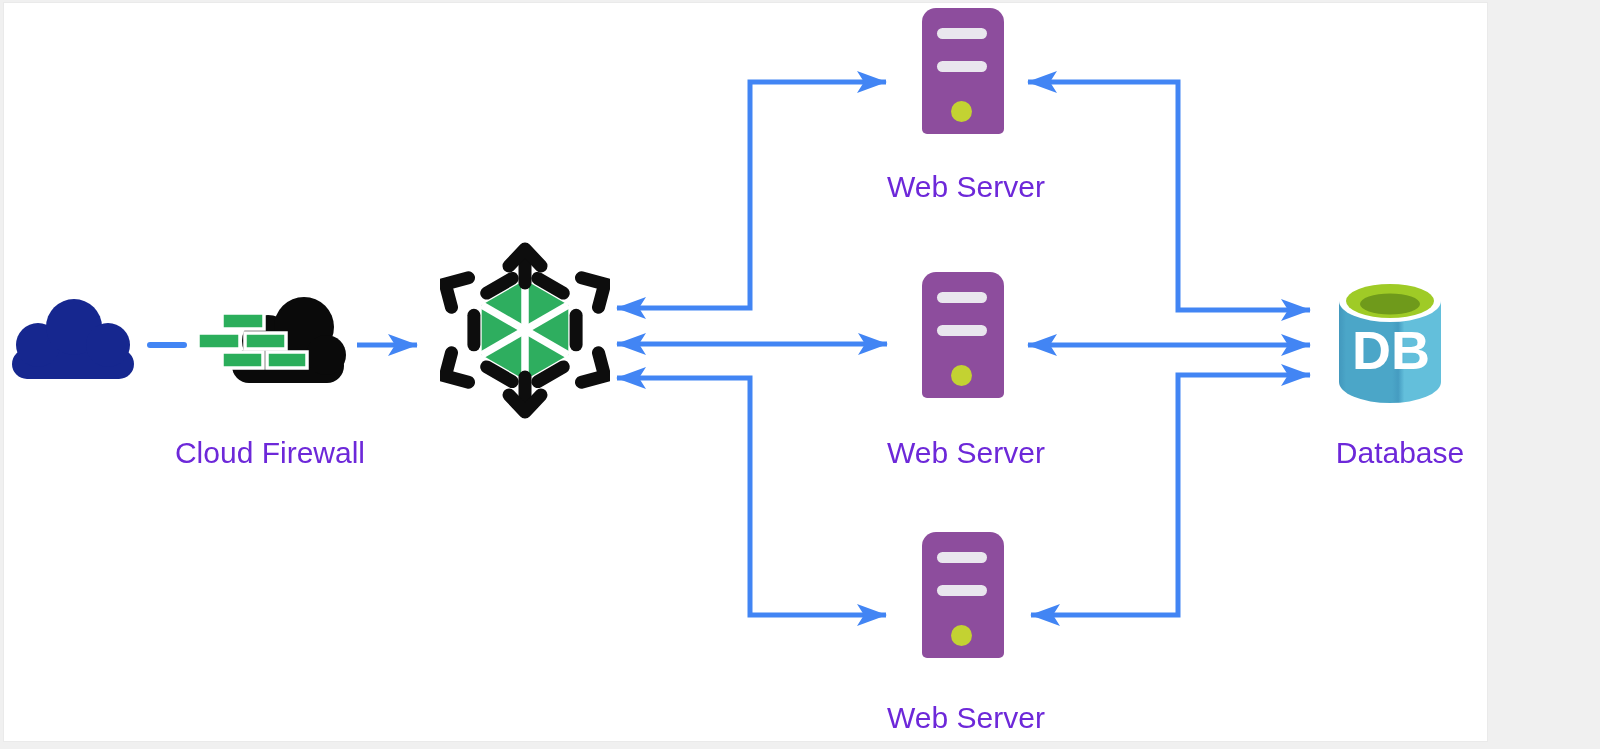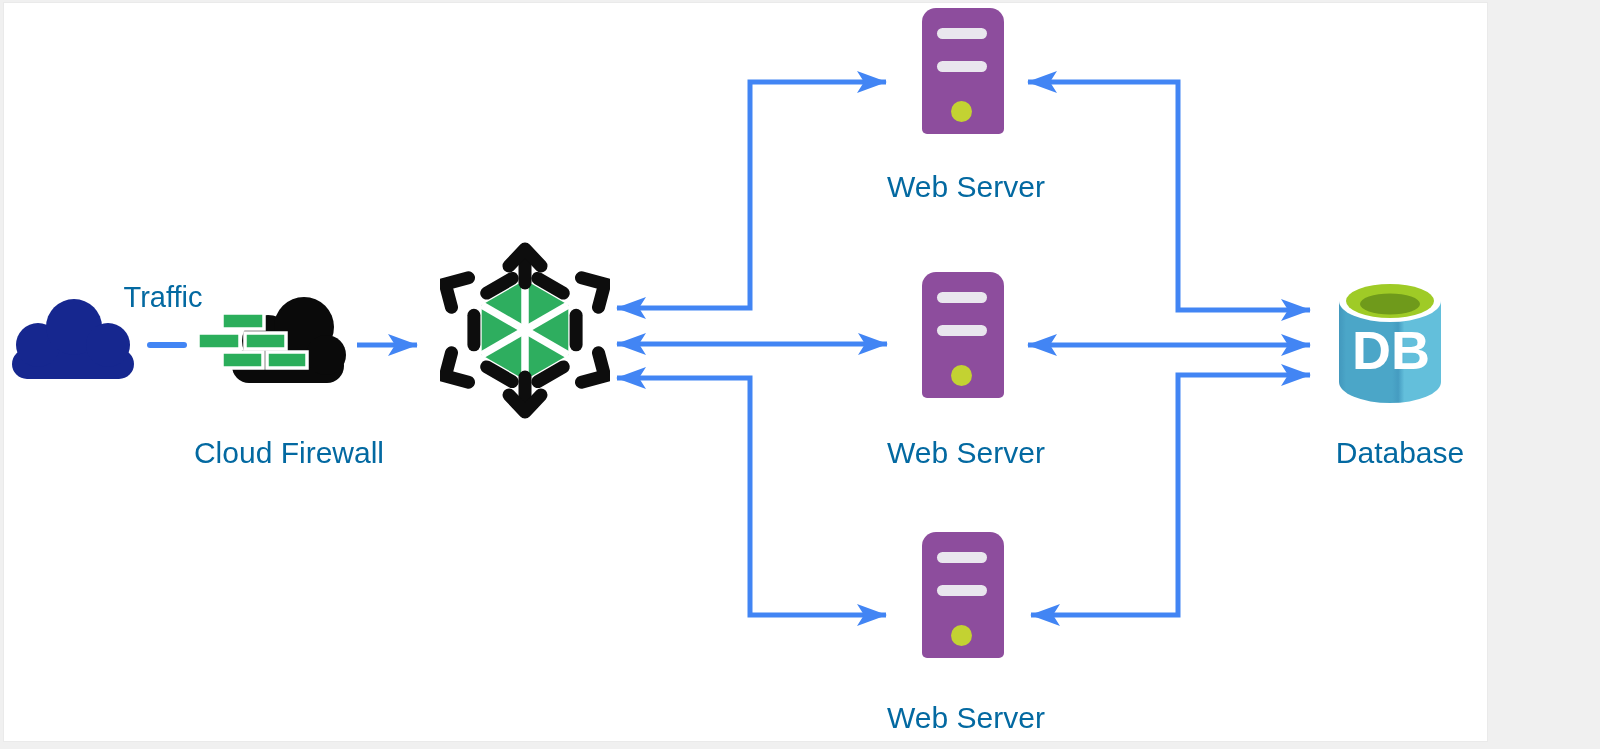--- a/index.html
+++ b/index.html
@@ -1,19 +1,19 @@
 <!DOCTYPE html>
 <html><head>
 <meta charset="utf-8">
 <style>
   html,body { margin:0; padding:0; background:#f0f0f0; font-family:"Liberation Sans", sans-serif; }
   #stage { position:relative; width:1600px; height:749px; background:#f0f0f0; overflow:hidden; }
   .panel { position:absolute; left:3px; top:2px; width:1485px; height:740px; background:#ffffff; border:1px solid #eaeaea; box-sizing:border-box; }
   .abs { position:absolute; }
-  .node-label { position:absolute; width:300px; text-align:center; font-size:30px; line-height:32px; color:#0369a1; white-space:nowrap; }
+  .node-label { position:absolute; width:300px; text-align:center; font-size:30px; line-height:32px; color:#6d28d9; white-space:nowrap; }
   .server { position:absolute; width:82px; height:126px; background:#8D4D9D; border-radius:14px 14px 5px 5px; }
   .server .slot { position:absolute; left:15px; width:50px; height:11px; border-radius:6px; background:#E9E6EE; }
   .server .slot1 { top:20px; }
   .server .slot2 { top:53px; }
   .server .led { position:absolute; left:29px; top:93px; width:21px; height:21px; border-radius:50%; background:#C3D232; }
   svg { display:block; }
 </style>
 </head>
 <body>
 
@@ -122,20 +122,19 @@
         <stop offset="1" stop-color="#63BFDB"></stop>
       </linearGradient>
     </defs>
     <path d="M3,24 L3,105 A51,21 0 0 0 105,105 L105,24 Z" fill="url(#dbbody)"></path>
     <ellipse cx="54" cy="24" rx="51" ry="21" fill="#FFFFFF"></ellipse>
     <ellipse cx="54" cy="24" rx="44" ry="17" fill="#9FCB26"></ellipse>
     <ellipse cx="54" cy="27" rx="30" ry="10.5" fill="#6F9A1B"></ellipse>
     <text x="55" y="92" text-anchor="middle" font-family="Liberation Sans, sans-serif" font-size="54" font-weight="bold" fill="#FFFFFF">DB</text>
   </svg>
 
-  <div class="node-label" style="left:13px;top:281px;font-size:29px">Traffic</div>
-  <div class="node-label" style="left:139px;top:437px">Cloud Firewall</div>
+  <div class="node-label" style="left:120px;top:437px">Cloud Firewall</div>
   <div class="node-label" style="left:816px;top:171px">Web Server</div>
   <div class="node-label" style="left:816px;top:437px">Web Server</div>
   <div class="node-label" style="left:816px;top:702px">Web Server</div>
   <div class="node-label" style="left:1250px;top:437px">Database</div>
 
 </div>
 
 </body></html>

